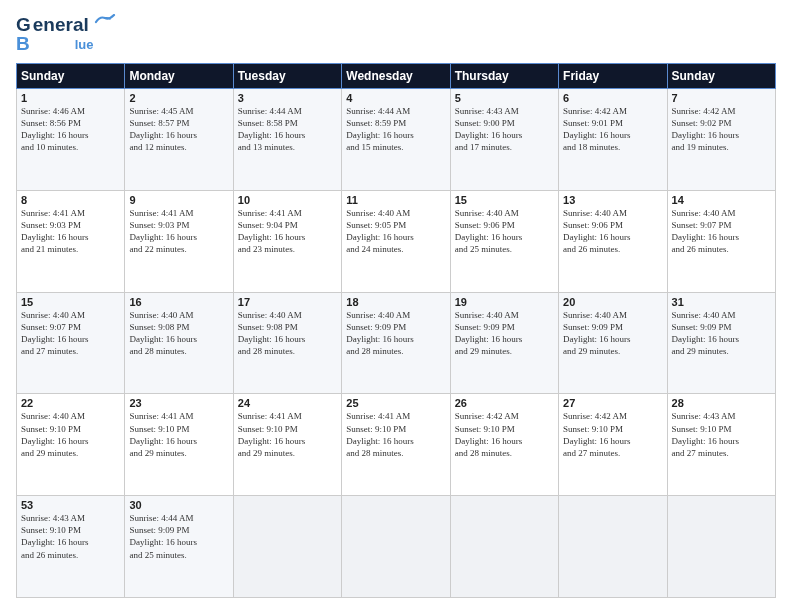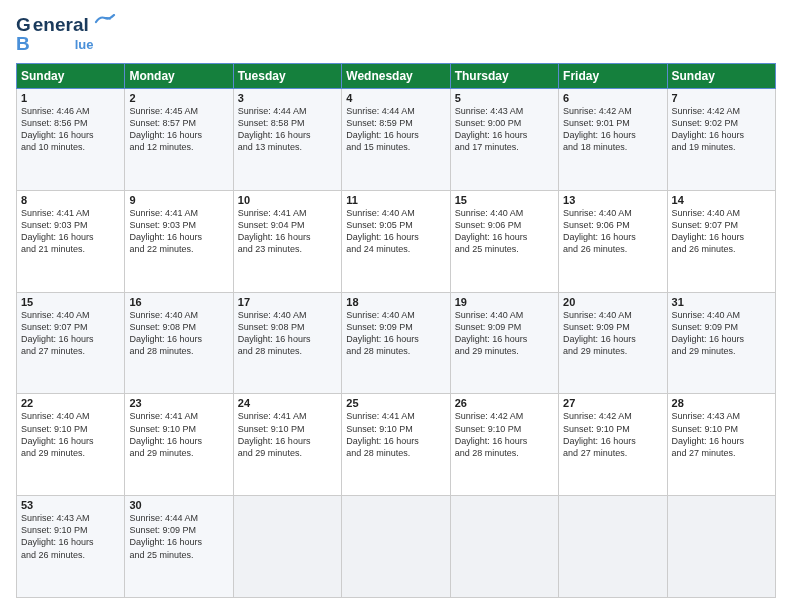--- a/index.html
+++ b/index.html
@@ -41,21 +41,21 @@
       font-size: 14px;
       color: #333;
     }
     .calendar-table {
       width: 100%;
       border-collapse: collapse;
       flex: 1;
       table-layout: fixed;
     }
     .calendar-table thead th {
-      background: #15803d;
+      background: #0f172a;
       color: #fff;
       font-size: 12px;
       font-weight: bold;
       padding: 5px 4px;
       text-align: left;
       border: 1px solid #5a8ad0;
     }
     .calendar-table tbody td {
       border: 1px solid #ccc;
       vertical-align: top;
@@ -75,20 +75,21 @@
       font-size: 11px;
       font-weight: bold;
       color: #222;
       display: block;
       margin-bottom: 1px;
     }
     .day-content {
       font-size: 9px;
       color: #333;
       line-height: 1.35;
+      font-family: Liberation Serif, serif;
     }
     .empty-cell {
       background: #f0f2f5 !important;
     }
     .logo-top {
       display: flex;
       align-items: center;
       gap: 2px;
     }
     .logo-g {

